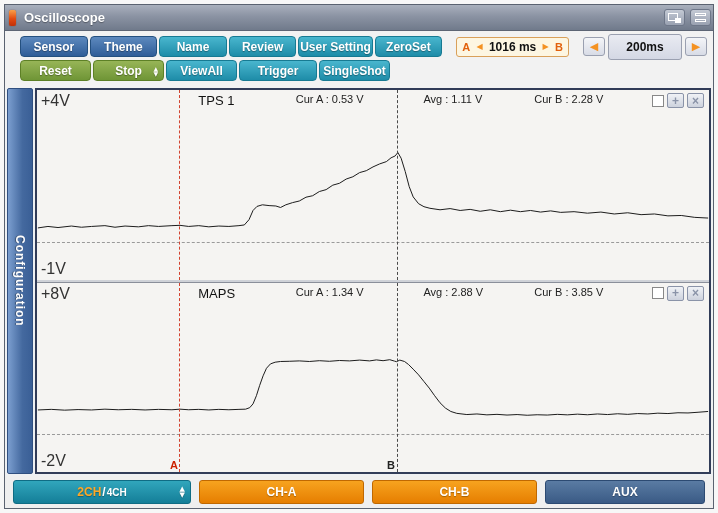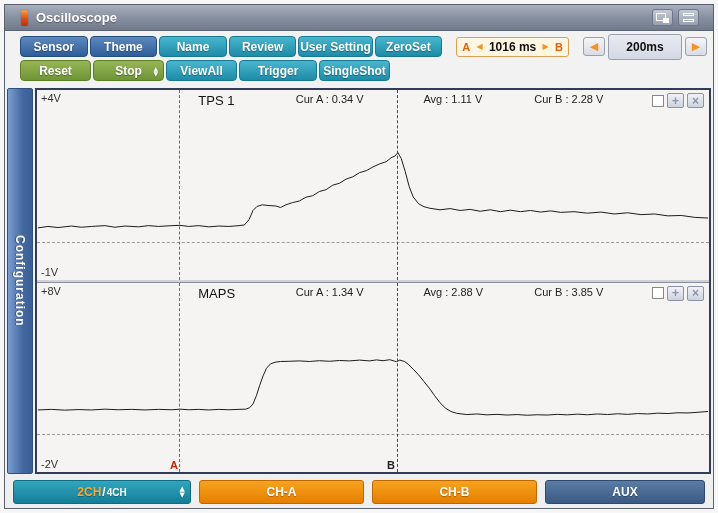--- a/index.html
+++ b/index.html
@@ -1,21 +1,21 @@
 <!DOCTYPE html>
 <html><head>
 <meta charset="utf-8">
 <style>
   * { box-sizing: border-box; margin: 0; padding: 0; }
   html,body { width:718px; height:513px; background:#f7f7f7; font-family:"Liberation Sans",sans-serif; overflow:hidden; }
   .window { position:absolute; left:4px; top:4px; width:710px; height:505px;
             border:1px solid #5a6270; background:#eef0f2; display:flex; flex-direction:column; }
 
   
-  .titlebar { height:26px; flex:0 0 26px; display:flex; align-items:center; padding:0 14px;
+  .titlebar { height:26px; flex:0 0 26px; display:flex; align-items:center; padding:0 2px;
               background:linear-gradient(#a9b0bd, #8b93a3 45%, #707a8b); border-bottom:1px solid #5d6574; }
   .app-icon { width:7px; height:16px; border-radius:2px; margin:0 8px 0 2px;
               background:linear-gradient(#f9a048, #e34a10 55%, #c03008); box-shadow:0 0 1px #803000; }
   .title-text { color:#fff; font-size:13px; font-weight:bold; text-shadow:0 1px 1px rgba(0,0,0,.35); }
   .tb-icons { margin-left:auto; display:flex; gap:5px; }
   .tb-ic { width:21px; height:17px; border:1px solid #6d7688; border-radius:3px; position:relative;
            background:linear-gradient(#c3c9d4,#99a1b1); }
   .tb-ic .r1 { position:absolute; left:3px; top:3px; width:10px; height:8px; border:1px solid #fff; }
   .tb-ic .r2 { position:absolute; right:3px; bottom:2px; width:6px; height:5px; background:#fff; }
   .tb-ic .bar { position:absolute; left:4px; width:11px; height:3px; border:1px solid #fff; }
@@ -54,21 +54,21 @@
                   text-shadow:0 1px 1px rgba(0,0,0,.4); }
   .panels-col { flex:1; display:flex; flex-direction:column; gap:2px; background:#cfd2d8;
                 border:2px solid #313c58; }
   .panel { position:relative; flex:1; background:#f5f4f2; overflow:hidden; }
   .panel + .panel { border-top:1px solid #8a8f9a; }
   .wave { position:absolute; inset:0; width:100%; height:100%; }
   .zero-line { position:absolute; left:0; right:0; border-top:1px dashed #9a9a9a; }
   .cursor-line { position:absolute; top:0; bottom:0; width:0; cursor:ew-resize; }
   .cursor-line.a { border-left:1px dashed #d24330; }
   .cursor-line.b { border-left:1px dashed #4a4a4a; }
-  .vlabel { position:absolute; left:4px; font-size:11px; color:#333; }
+  .vlabel { position:absolute; left:4px; font-size:16px; color:#333; }
   .vlabel.top { top:2px; } .vlabel.bottom { bottom:2px; }
   .ch-name { position:absolute; left:24%; top:3px; font-size:13px; color:#111; }
   .meas { position:absolute; top:3px; font-size:11px; color:#222; }
   .meas.cura { left:38.5%; } .meas.avg { left:57.5%; } .meas.curb { left:74%; }
   .panel-controls { position:absolute; right:5px; top:3px; display:flex; align-items:center; gap:3px; }
   .chk { width:12px; height:12px; background:#fff; border:1px solid #888; cursor:pointer; }
   .mini-btn { width:17px; height:15px; border:1px solid #8a93a8; border-radius:2px;
               background:linear-gradient(#f0f2f6,#cdd2dd); display:flex; align-items:center; justify-content:center;
               color:#8a93a8; font-weight:bold; font-size:12px; line-height:1; cursor:pointer; }
   .ab-mark { position:absolute; bottom:1px; font-size:11px; font-weight:bold; transform:translateX(-120%); }
@@ -147,21 +147,21 @@
       <section class="panel">
         <svg class="wave" viewBox="0 0 672 190">
             <polyline points="0.0,138.3 10.1,136.8 20.2,137.9 33.6,136.4 43.7,137.6 53.8,136.8 67.2,136.0 77.3,137.6 87.4,136.4 100.8,137.2 110.9,136.0 121.0,136.8 134.4,136.0 142.5,135.7 151.2,136.8 161.3,136.0 171.4,137.2 181.4,136.4 191.5,136.8 201.6,136.0 207.0,135.3 211.7,130.0 215.7,120.8 219.7,116.7 225.1,115.1 231.8,115.9 238.6,116.3 243.3,117.8 248.6,115.1 255.4,112.9 262.1,111.3 268.8,107.5 275.5,106.0 282.2,101.8 289.0,99.9 295.7,95.4 302.4,93.5 309.1,89.3 315.8,87.0 322.6,82.8 329.3,80.9 336.0,77.1 342.7,74.1 349.4,71.8 354.1,68.0 358.2,66.1 360.9,62.7 364.2,68.4 368.3,81.7 372.3,96.9 376.3,107.2 381.7,114.0 387.1,117.0 393.1,118.6 403.2,120.1 413.3,118.9 423.4,120.8 433.4,119.7 443.5,121.6 453.6,120.1 463.7,122.0 473.8,120.5 483.8,122.0 493.9,120.8 504.0,122.4 514.1,121.2 524.2,122.7 537.6,122.0 551.0,123.5 564.5,122.4 577.9,124.3 591.4,123.1 604.8,125.0 618.2,124.3 631.7,126.2 645.1,125.8 658.6,127.7 672.0,128.4" fill="none" stroke="#1c1c1c" stroke-width="1"></polyline>
           </svg>
         <div class="zero-line" style="top: 80%;"></div>
         <div class="cursor-line a" style="left: 21.2%;"></div>
         <div class="cursor-line b" style="left: 53.5%;"></div>
         <div class="vlabel top">+4V</div>
         <div class="vlabel bottom">-1V</div>
         <div class="ch-name">TPS 1</div>
-        <div class="meas cura">Cur A : 0.34 V</div>
+        <div class="meas cura">Cur A : 0.53 V</div>
         <div class="meas avg">Avg :  1.11 V</div>
         <div class="meas curb">Cur B : 2.28 V</div>
         <div class="panel-controls">
           <div class="chk"></div>
           <div class="mini-btn">+</div>
           <div class="mini-btn">×</div>
         </div>
       </section>
 
       <section class="panel">

